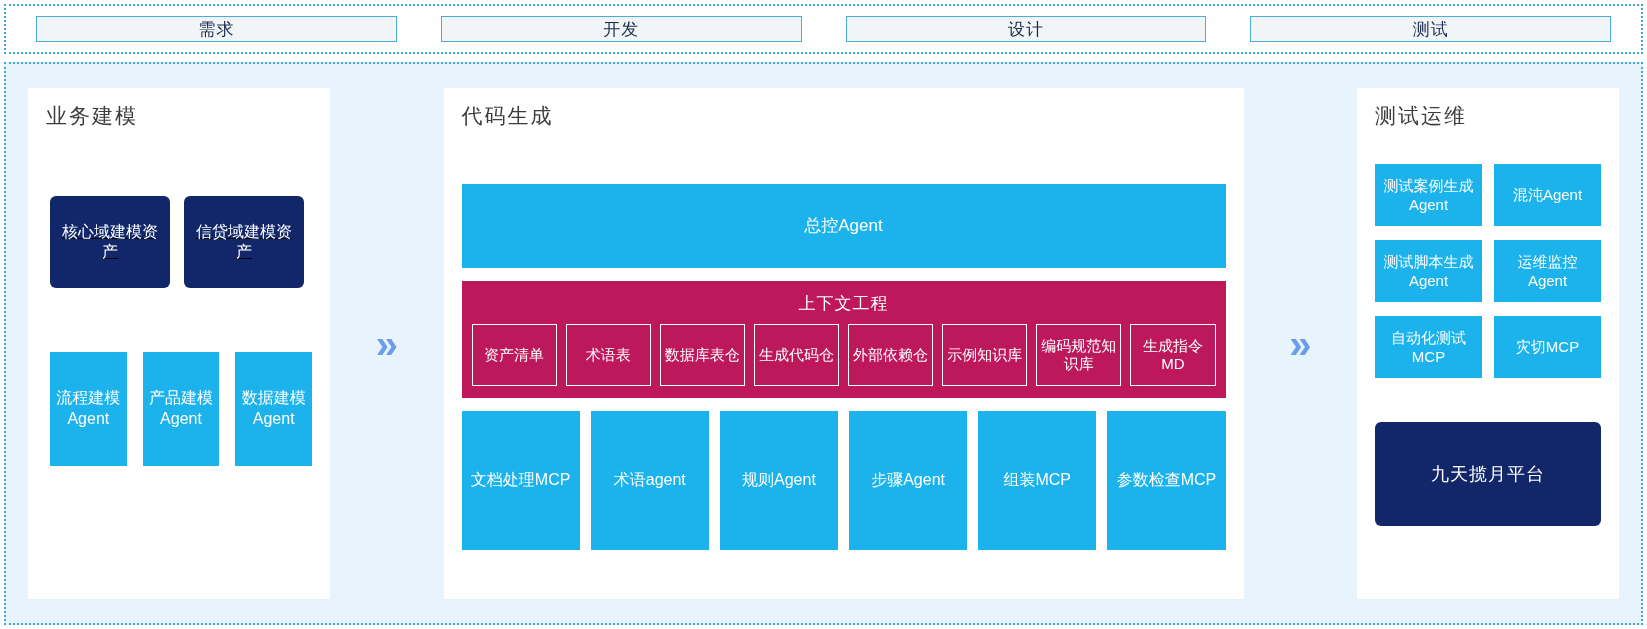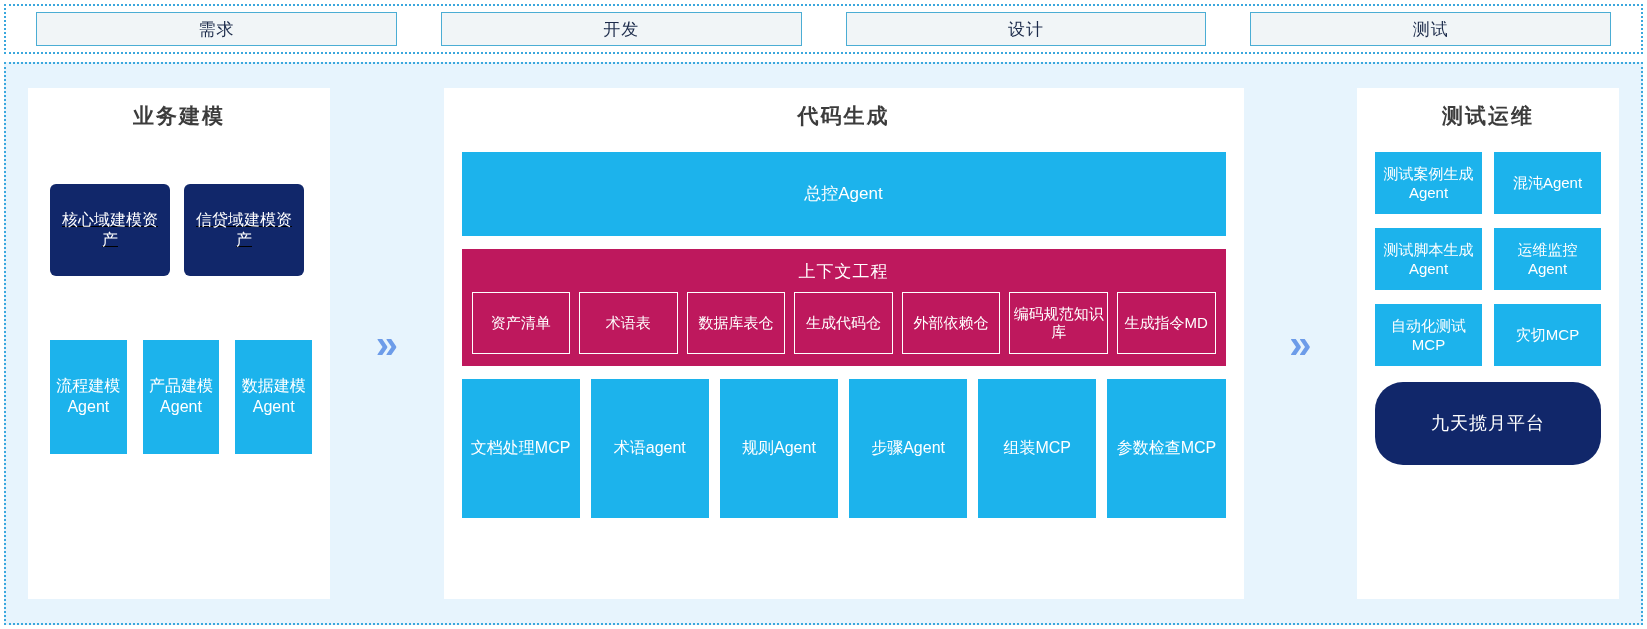--- a/index.html
+++ b/index.html
@@ -32,21 +32,21 @@
     border: 2px dotted #3aa7dd;
     background: #ffffff;
     display: flex;
     align-items: center;
     justify-content: space-between;
     padding: 0 30px;
     gap: 44px;
   }
   .phase-box {
     flex: 1 1 0;
-    height: 34px;
+    height: 26px;
     box-sizing: border-box;
     border: 1px solid #4badd4;
     background: #f1f5f7;
     display: flex;
     align-items: center;
     justify-content: center;
     color: #1b2a4a;
     font-size: 17px;
     letter-spacing: 1px;
   }
@@ -68,26 +68,25 @@
   }
 
   .panel {
     background: #ffffff;
     box-sizing: border-box;
     display: flex;
     flex-direction: column;
     padding: 14px 18px 16px 18px;
   }
   .panel-title {
-    text-align: center;
     font-size: 21px;
-    font-weight: bold;
+    font-weight: normal;
     color: #3c3c3c;
     letter-spacing: 2px;
-    margin-bottom: 6px;
+    margin-bottom: 18px;
   }
 
   
   .panel-left   { width: 302px; flex: 0 0 302px; }
   .panel-center { width: 800px; flex: 0 0 800px; }
   .panel-right  { width: 262px; flex: 0 0 262px; }
 
   .arrow-gap {
     flex: 1 1 auto;
     display: flex;
@@ -152,21 +151,21 @@
   .left-agents .card-blue {
     width: 78px;
     height: 114px;
   }
 
   
   .center-inner {
     display: flex;
     flex-direction: column;
     gap: 13px;
-    margin-top: 16px;
+    margin-top: 36px;
   }
   .master-agent {
     height: 84px;
     font-size: 17px;
   }
   .ctx-block {
     background: #be185d;
     padding: 8px 10px 12px 10px;
     box-sizing: border-box;
   }
@@ -209,25 +208,24 @@
     display: grid;
     grid-template-columns: 1fr 1fr;
     gap: 14px 12px;
     margin-top: 16px;
   }
   .right-grid .card-blue {
     height: 62px;
     font-size: 15px;
   }
   .platform-card {
-    margin-top: 16px;
-    height: 83px;
+    margin-top: 44px;
+    height: 104px;
     font-size: 18px;
     letter-spacing: 1px;
-    border-radius: 28px;
   }
 </style>
 </head>
 <body>
 
 <div id="canvas">
 
   <div class="phase-bar">
     <div class="phase-box">
       <span>需求</span>
@@ -295,20 +293,23 @@
             <div class="ctx-item">
               <span>数据库表仓</span>
             </div>
             <div class="ctx-item">
               <span>生成代码仓</span>
             </div>
             <div class="ctx-item">
               <span>外部依赖仓</span>
             </div>
             <div class="ctx-item">
+              <span>示例知识库</span>
+            </div>
+            <div class="ctx-item">
               <span>编码规范知识库</span>
             </div>
             <div class="ctx-item">
               <span>生成指令MD</span>
             </div>
           </div>
         </div>
 
         <div class="tool-row">
           <div class="card-blue">

